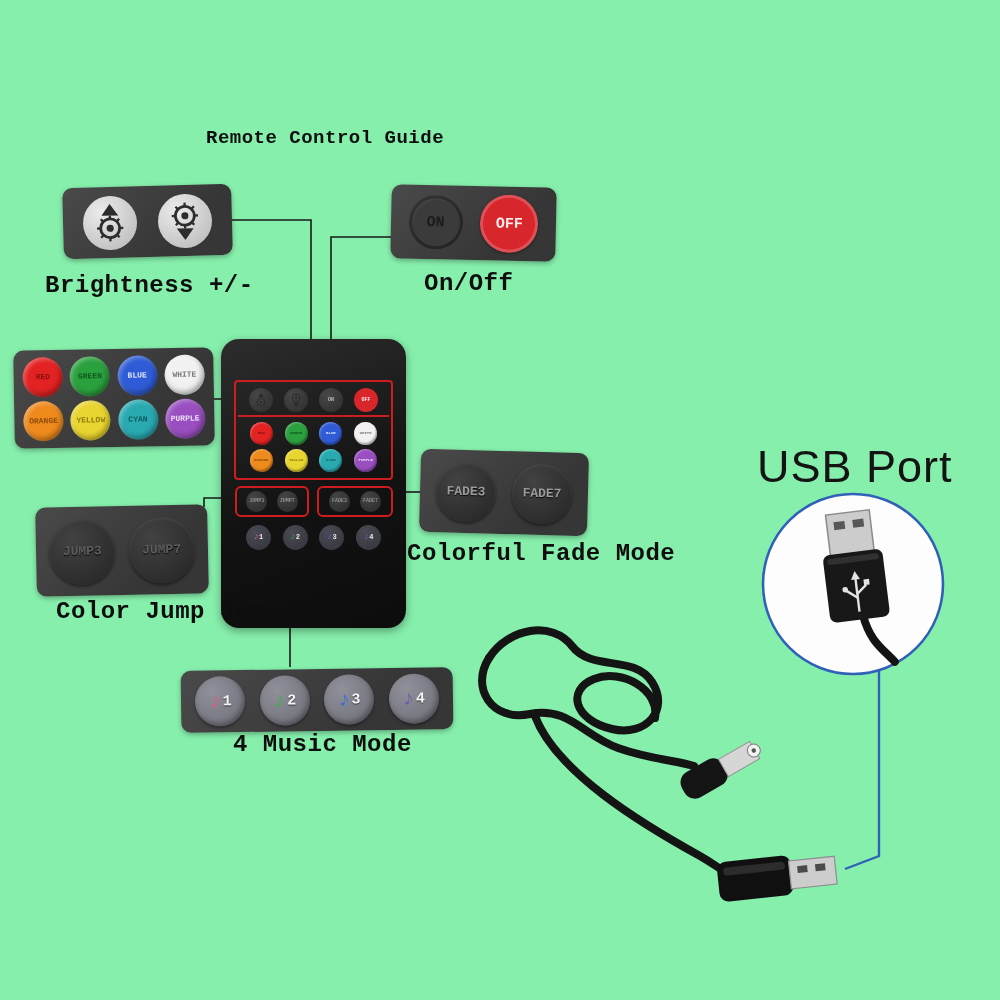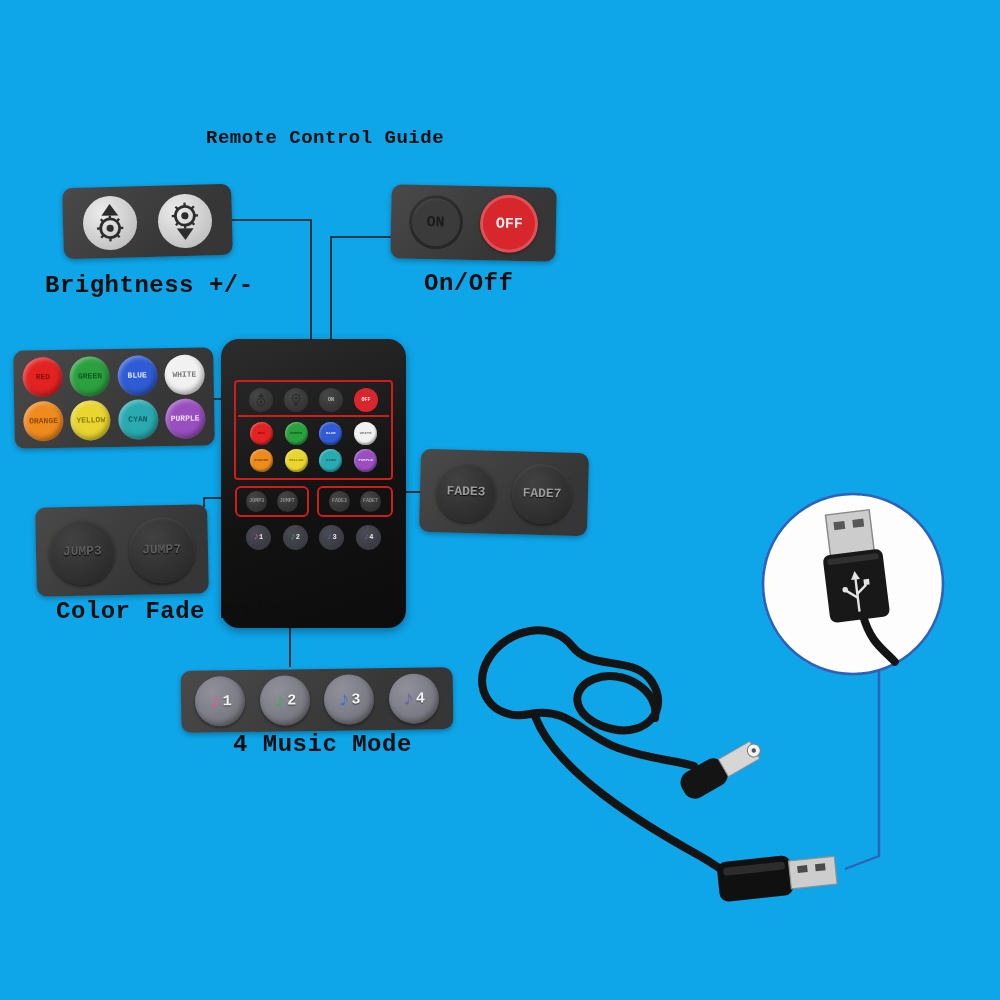--- a/index.html
+++ b/index.html
@@ -1,18 +1,18 @@
 <!DOCTYPE html>
 <html><head>
 <meta charset="utf-8">
 <style>
   *{margin:0;padding:0;box-sizing:border-box}
   html,body{background:#ffffff}
   body{width:1000px;height:1000px;font-family:"Liberation Mono",monospace;overflow:hidden}
-  .canvas{position:relative;width:1000px;height:1000px;background:#0ea5e9}
+  .canvas{position:relative;width:1000px;height:1000px;background:#86efac}
   .wires{position:absolute;left:0;top:0;z-index:1}
   
   .panel{position:absolute;z-index:2;background:linear-gradient(135deg,#4a4a4a,#363636 70%);
          border-radius:10px;display:flex;align-items:center;justify-content:space-evenly;
          box-shadow:0 2px 5px rgba(0,0,0,.30)}
   .round{border-radius:50%;display:flex;align-items:center;justify-content:center;line-height:1}
   .b-big{width:54px;height:54px;background:radial-gradient(circle at 35% 30%,#ececec,#b5b5b5)}
   .b-big svg{width:42px;height:42px}
   .btn-on{width:54px;height:54px;font-weight:700;font-size:15px;
           box-shadow:inset 0 0 0 3px rgba(0,0,0,.35), inset 2px 3px 4px rgba(255,255,255,.10)}
@@ -151,22 +151,24 @@
         <rect x="825" y="552" width="60" height="68" rx="7" fill="#181818"></rect>
         <rect x="829" y="556" width="52" height="6" rx="3" fill="#303030"></rect>
         <use href="#usb-trident" transform="translate(855,592)"></use>
       </g>
     </g>
   </svg>
 
   <div class="label title" style="left:206px;top:127px">Remote Control Guide</div>
   <div class="label" style="left:45px;top:272px">Brightness +/-</div>
   <div class="label" style="left:424px;top:270px">On/Off</div>
-  <div class="label" style="left:56px;top:598px">Color Fade Mode</div>
+  <div class="label" style="left:56px;top:598px">Color Jump Jump</div>
+  <div class="label" style="left:407px;top:540px">Colorful Fade Mode</div>
   <div class="label" style="left:233px;top:731px">4 Music Mode</div>
+  <div class="label usb-label" style="left:757px;top:441px">USB Port</div>
 
   <div class="panel" style="left:63px;top:186px;width:169px;height:71px;transform:rotate(-1.5deg)">
     <div class="round b-big">
       <svg viewBox="0 0 40 40">
           <use href="#bicon-up"></use>
         </svg>
     </div>
     <div class="round b-big">
       <svg viewBox="0 0 40 40">
           <use href="#bicon-down"></use>

